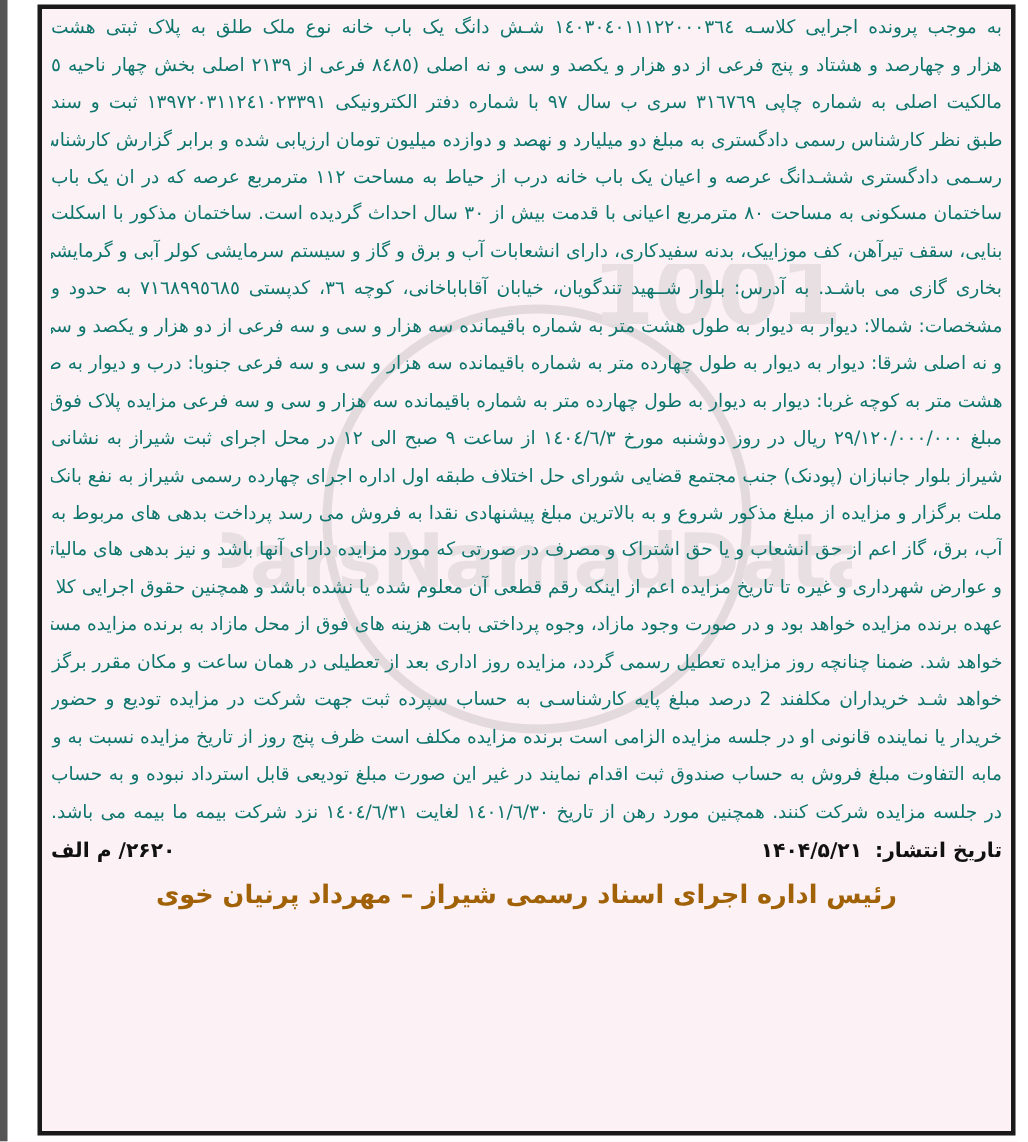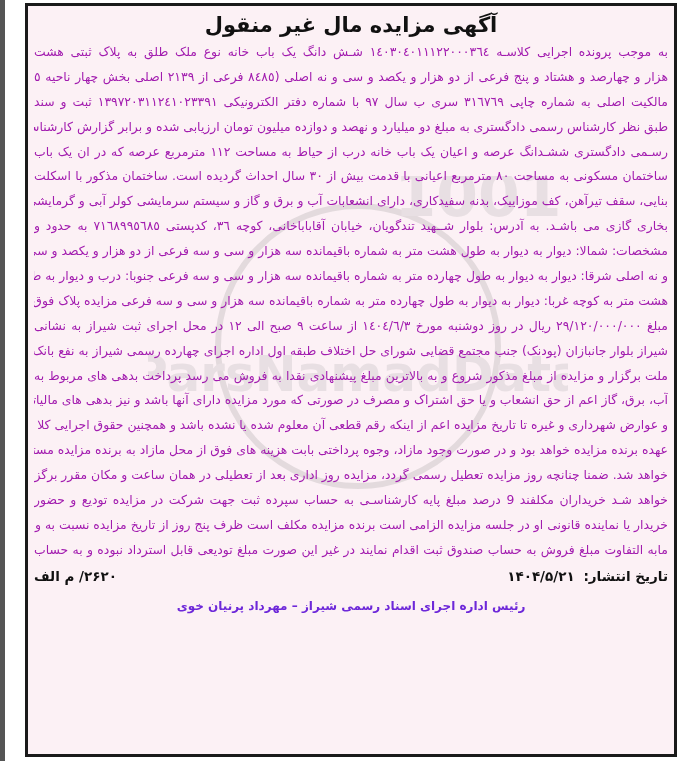--- a/index.html
+++ b/index.html
@@ -23,72 +23,72 @@
     position:absolute; left:120px; top:170px; width:420px; height:320px;
     pointer-events:none; opacity:0.16;
   }
   .title {
     text-align:center; font-weight:bold; font-size:21px; color:#111;
     margin-top:4px; height:30px; line-height:30px;
     position:relative;
   }
   .body-lines { position:relative; padding:0 6px 0 6px; }
   .line {
-    font-size:12.4px; line-height:24.9px; height:24.9px; color:#a21caf;
+    font-size:12.4px; line-height:24.9px; height:24.9px; color:#0f766e;
     text-align:justify; text-align-last:justify; white-space:nowrap;
     overflow:hidden;
   }
   .footer-row {
     display:flex; justify-content:space-between; align-items:center;
     padding:0 6px; height:26px; font-weight:bold; font-size:13.5px; color:#111;
     position:relative;
   }
   .signature {
-    text-align:center; font-weight:bold; font-size:12px; color:#6d28d9;
+    text-align:center; font-weight:bold; font-size:17px; color:#a16207;
     height:34px; line-height:34px; position:relative;
   }
   .date-label { margin-left:4px; }
 </style>
 </head>
 <body>
 
 <div class="left-strip"></div>
 
 <div class="notice-box">
 
   <svg class="watermark" viewBox="0 0 420 320">
     <circle cx="210" cy="170" r="140" fill="none" stroke="#666" stroke-width="6"></circle>
     <text x="330" y="40" font-size="60" font-weight="bold" fill="#888" text-anchor="middle" font-family="DejaVu Sans, sans-serif">1001</text>
     <text x="210" y="215" font-size="50" font-weight="bold" fill="#888" text-anchor="middle" font-family="DejaVu Sans, sans-serif" direction="ltr">ParsNamadData</text>
   </svg>
 
-  <div class="title">آگهی مزایده مال غیر منقول</div>
 
   <div class="body-lines">
     <div class="line">به موجب پرونده اجرایی کلاسـه ١٤٠٣٠٤٠١١١٢٢٠٠٠٣٦٤ شـش دانگ یک باب خانه نوع ملک طلق به پلاک ثبتی هشت</div>
     <div class="line">هزار و چهارصد و هشتاد و پنج فرعی از دو هزار و یکصد و سی و نه اصلی (٨٤٨٥ فرعی از ٢١٣٩ اصلی بخش چهار ناحیه ٥</div>
     <div class="line">مالکیت اصلی به شماره چاپی ٣١٦٧٦٩ سری ب سال ٩٧ با شماره دفتر الکترونیکی ١٣٩٧٢٠٣١١٢٤١٠٢٣٣٩١ ثبت و سند</div>
     <div class="line">طبق نظر کارشناس رسمی دادگستری به مبلغ دو میلیارد و نهصد و دوازده میلیون تومان ارزیابی شده و برابر گزارش کارشناس</div>
     <div class="line">رسـمی دادگستری ششـدانگ عرصه و اعیان یک باب خانه درب از حیاط به مساحت ١١٢ مترمربع عرصه که در ان یک باب</div>
     <div class="line">ساختمان مسکونی به مساحت ٨٠ مترمربع اعیانی با قدمت بیش از ٣٠ سال احداث گردیده است. ساختمان مذکور با اسکلت</div>
     <div class="line">بنایی، سقف تیرآهن، کف موزاییک، بدنه سفیدکاری، دارای انشعابات آب و برق و گاز و سیستم سرمایشی کولر آبی و گرمایشی</div>
     <div class="line">بخاری گازی می باشـد. به آدرس: بلوار شــهید تندگویان، خیابان آقاباباخانی، کوچه ٣٦، کدپستی ٧١٦٨٩٩٥٦٨٥ به حدود و</div>
     <div class="line">مشخصات: شمالا: دیوار به دیوار به طول هشت متر به شماره باقیمانده سه هزار و سی و سه فرعی از دو هزار و یکصد و سی</div>
     <div class="line">و نه اصلی شرقا: دیوار به دیوار به طول چهارده متر به شماره باقیمانده سه هزار و سی و سه فرعی جنوبا: درب و دیوار به طول</div>
     <div class="line">هشت متر به کوچه غربا: دیوار به دیوار به طول چهارده متر به شماره باقیمانده سه هزار و سی و سه فرعی مزایده پلاک فوق از</div>
     <div class="line">مبلغ ٢٩/١٢٠/٠٠٠/٠٠٠ ریال در روز دوشنبه مورخ ١٤٠٤/٦/٣ از ساعت ٩ صبح الی ١٢ در محل اجرای ثبت شیراز به نشانی</div>
     <div class="line">شیراز بلوار جانبازان (پودنک) جنب مجتمع قضایی شورای حل اختلاف طبقه اول اداره اجرای چهارده رسمی شیراز به نفع بانک</div>
     <div class="line">ملت برگزار و مزایده از مبلغ مذکور شروع و به بالاترین مبلغ پیشنهادی نقدا به فروش می رسد پرداخت بدهی های مربوط به</div>
     <div class="line">آب، برق، گاز اعم از حق انشعاب و یا حق اشتراک و مصرف در صورتی که مورد مزایده دارای آنها باشد و نیز بدهی های مالیاتی</div>
     <div class="line">و عوارض شهرداری و غیره تا تاریخ مزایده اعم از اینکه رقم قطعی آن معلوم شده یا نشده باشد و همچنین حقوق اجرایی کلا به</div>
     <div class="line">عهده برنده مزایده خواهد بود و در صورت وجود مازاد، وجوه پرداختی بابت هزینه های فوق از محل مازاد به برنده مزایده مسترد</div>
     <div class="line">خواهد شد. ضمنا چنانچه روز مزایده تعطیل رسمی گردد، مزایده روز اداری بعد از تعطیلی در همان ساعت و مکان مقرر برگزار</div>
-    <div class="line">خواهد شـد خریداران مکلفند 9 درصد مبلغ پایه کارشناسـی به حساب سپرده ثبت جهت شرکت در مزایده تودیع و حضور</div>
+    <div class="line">خواهد شـد خریداران مکلفند 2 درصد مبلغ پایه کارشناسـی به حساب سپرده ثبت جهت شرکت در مزایده تودیع و حضور</div>
     <div class="line">خریدار یا نماینده قانونی او در جلسه مزایده الزامی است برنده مزایده مکلف است ظرف پنج روز از تاریخ مزایده نسبت به واریز</div>
     <div class="line">مابه التفاوت مبلغ فروش به حساب صندوق ثبت اقدام نمایند در غیر این صورت مبلغ تودیعی قابل استرداد نبوده و به حساب</div>
+    <div class="line">در جلسه مزایده شرکت کنند. همچنین مورد رهن از تاریخ ١٤٠١/٦/٣٠ لغایت ١٤٠٤/٦/٣١ نزد شرکت بیمه ما بیمه می باشد.</div>
   </div>
 
   <div class="footer-row">
     <span>
       <span class="date-label">تاریخ انتشار:</span>
       <span>۱۴۰۴/۵/۲۱</span>
     </span>
     <span>۲۶۲۰/ م الف</span>
   </div>
 

